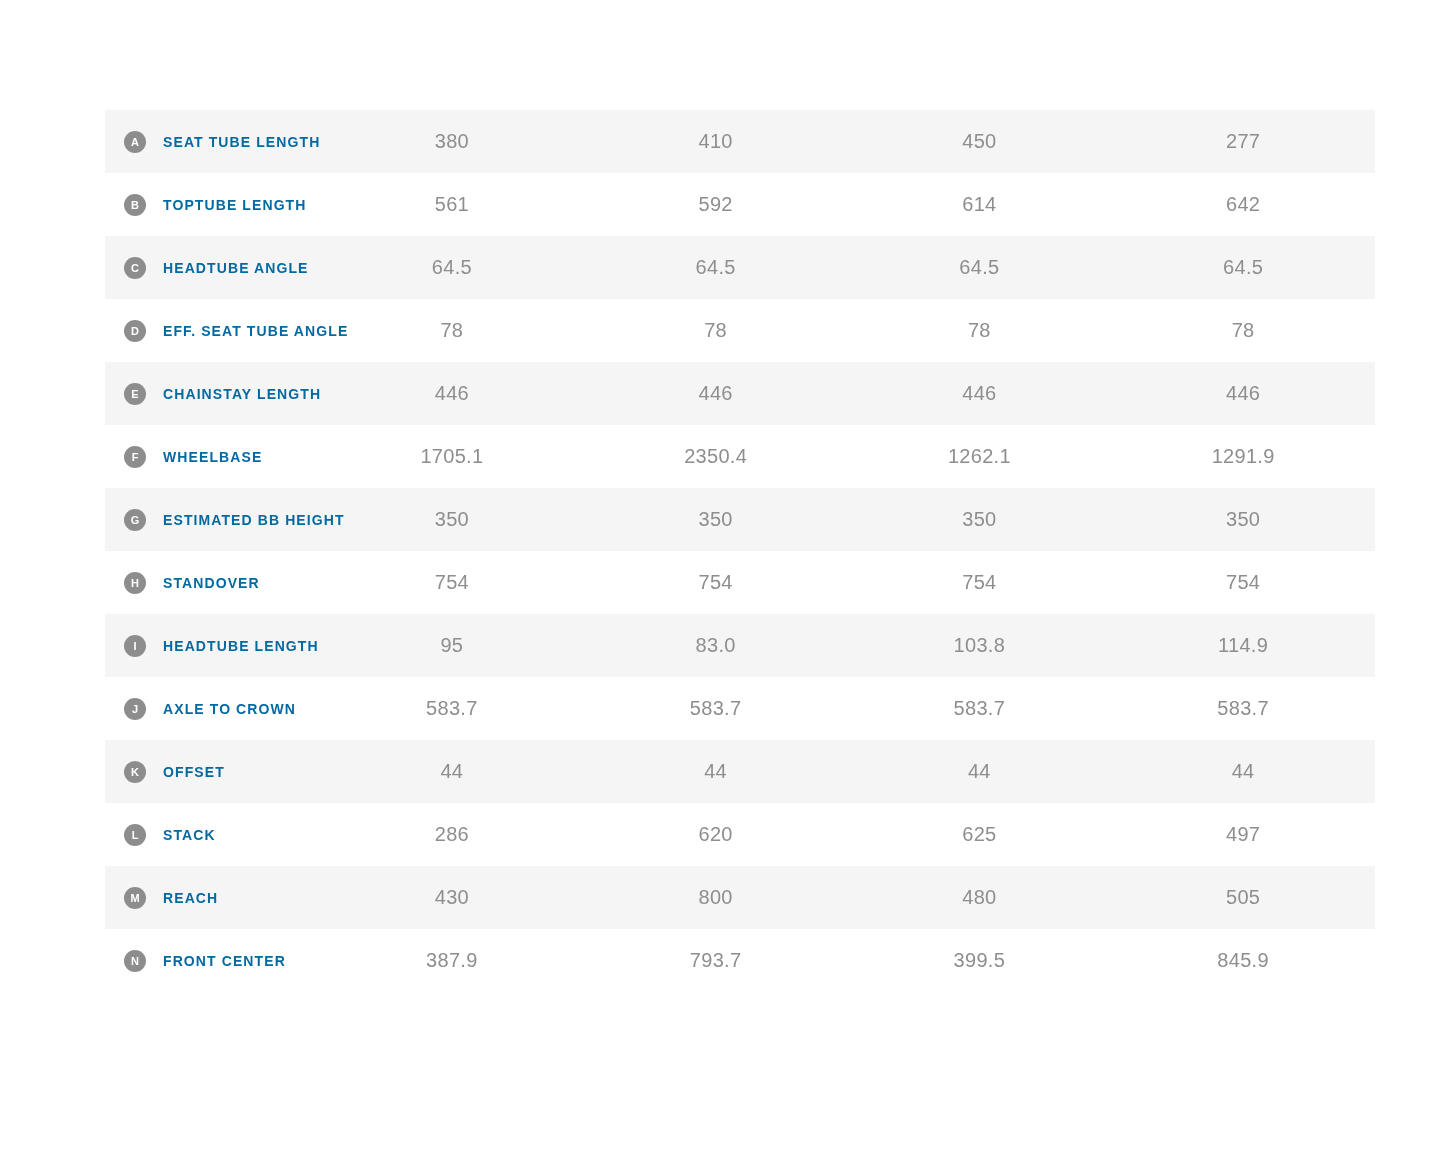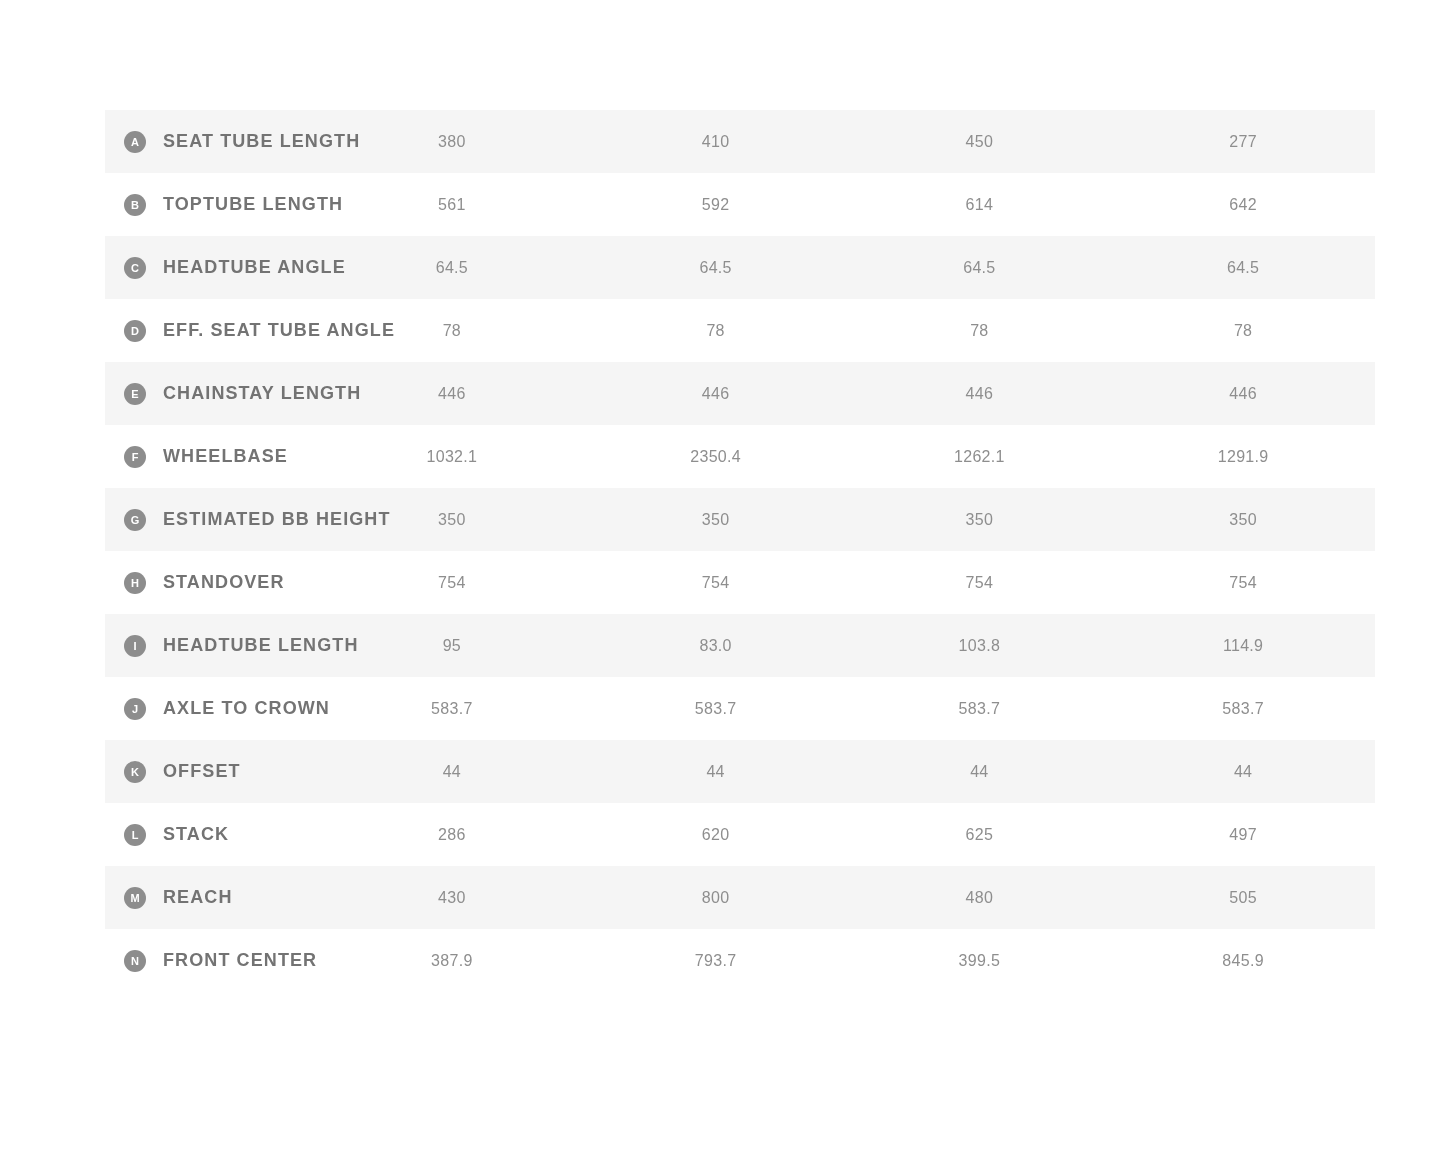--- a/index.html
+++ b/index.html
@@ -51,30 +51,30 @@
     color: #ffffff;
     font-size: 11px;
     font-weight: 700;
     display: flex;
     align-items: center;
     justify-content: center;
     margin-right: 17px;
     letter-spacing: 0;
   }
   .row-label {
-    font-size: 18px;
+    font-size: 14px;
     font-weight: 700;
     letter-spacing: 1.1px;
-    color: #737373;
+    color: #0369a1;
     text-transform: uppercase;
     white-space: nowrap;
   }
   .value-cell {
     text-align: center;
-    font-size: 16px;
+    font-size: 20px;
     font-weight: 400;
     color: #8e8e8e;
     letter-spacing: 0.3px;
   }
 </style>
 </head>
 <body>
 
 <div class="geometry-table">
 
@@ -133,21 +133,21 @@
     <div class="value-cell">446</div>
     <div class="value-cell">446</div>
     <div class="value-cell">446</div>
   </div>
 
   <div class="grid-row data-row plain">
     <div class="label-cell">
       <span class="badge">F</span>
       <span class="row-label">WHEELBASE</span>
     </div>
-    <div class="value-cell">1032.1</div>
+    <div class="value-cell">1705.1</div>
     <div class="value-cell">2350.4</div>
     <div class="value-cell">1262.1</div>
     <div class="value-cell">1291.9</div>
   </div>
 
   <div class="grid-row data-row shaded">
     <div class="label-cell">
       <span class="badge">G</span>
       <span class="row-label">ESTIMATED BB HEIGHT</span>
     </div>

